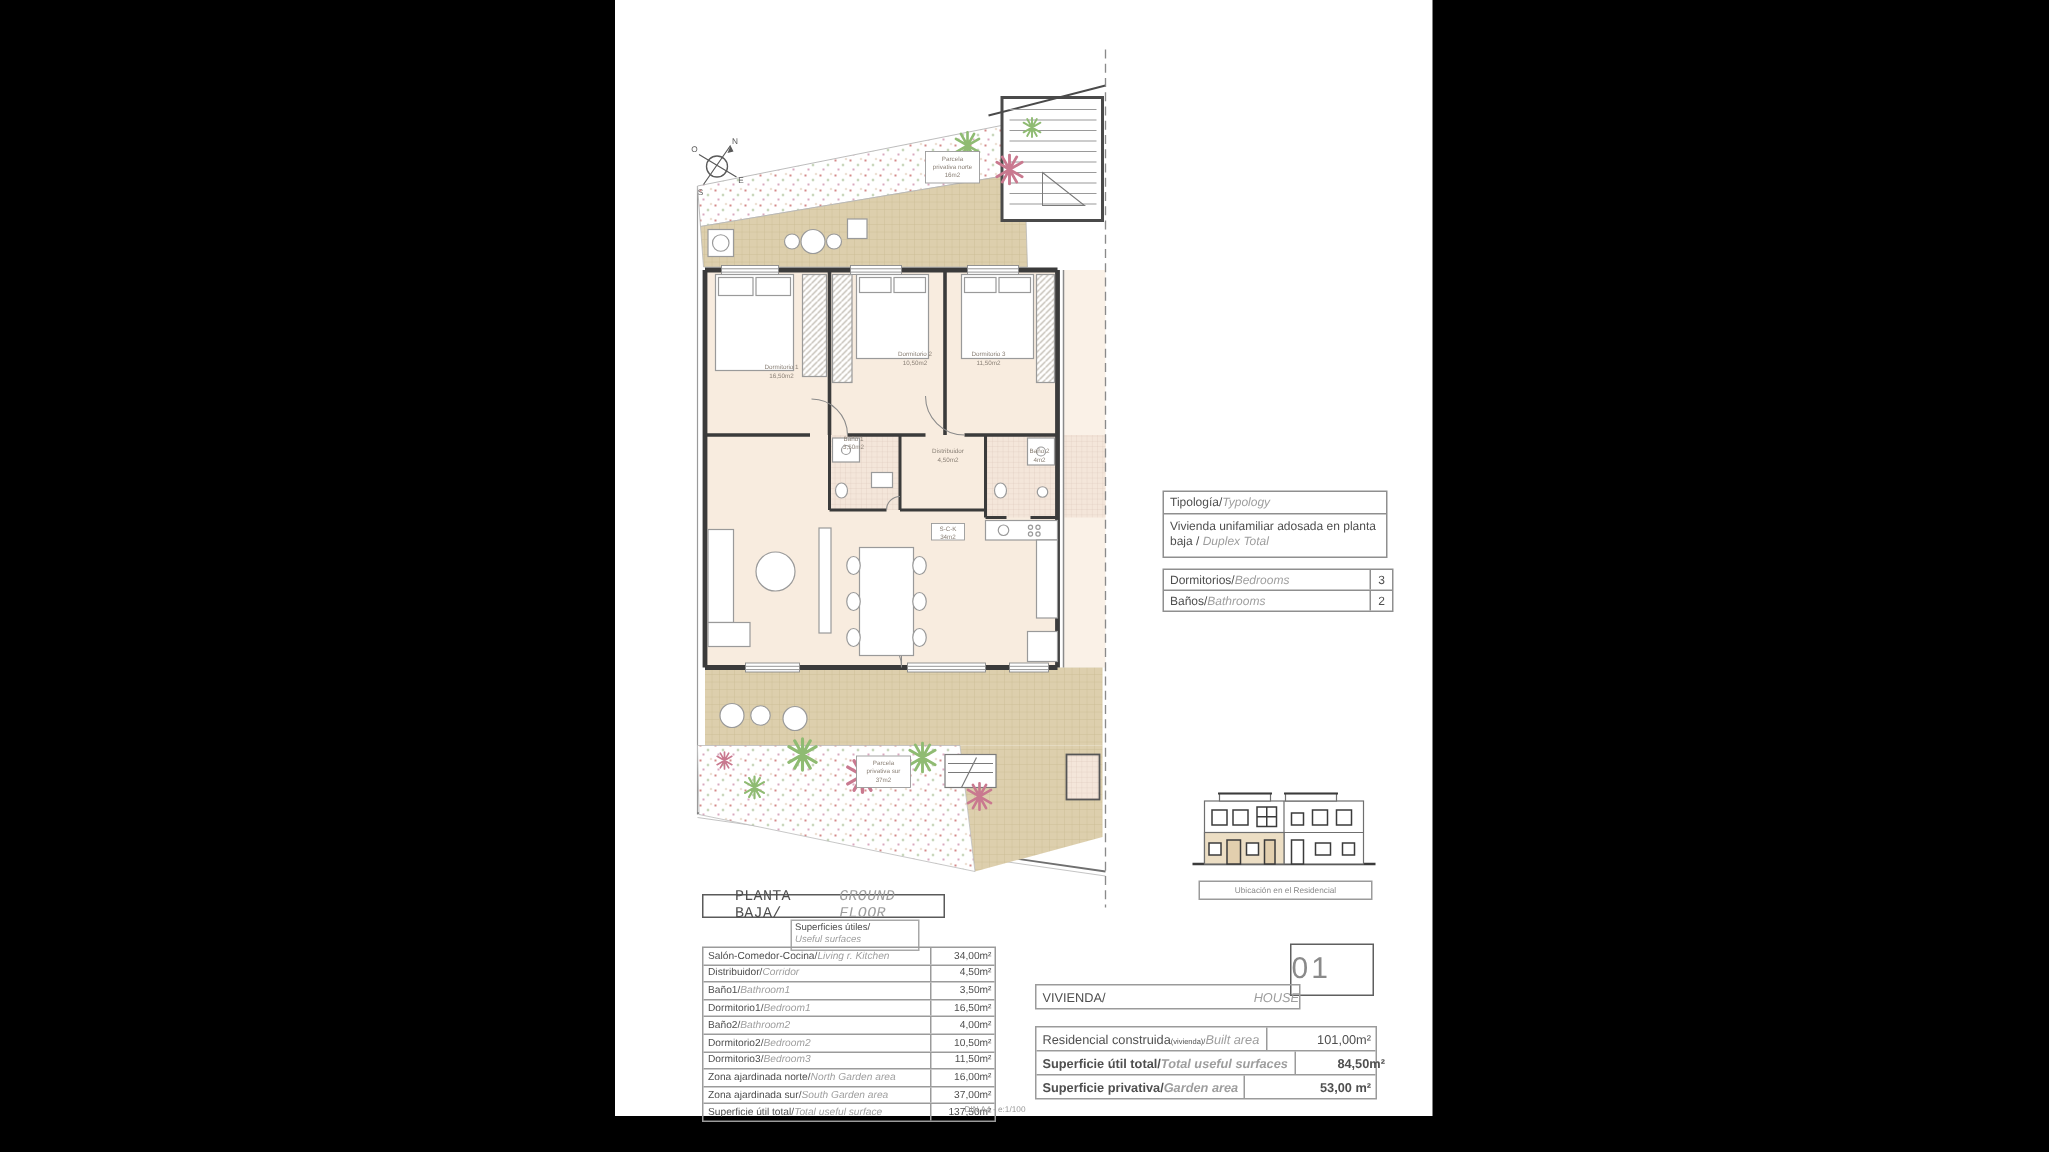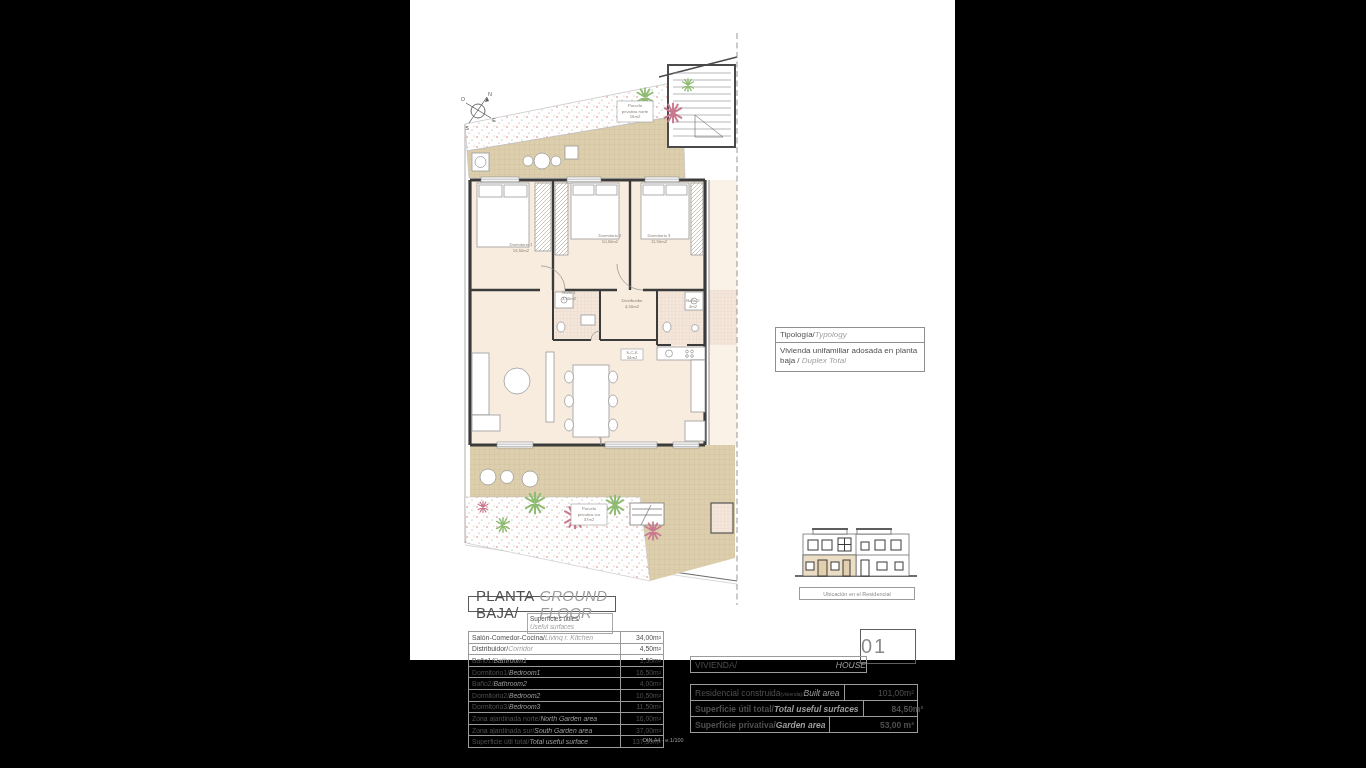--- a/index.html
+++ b/index.html
@@ -1,38 +1,38 @@
 <!DOCTYPE html>
 <html><head>
 <meta charset="utf-8">
 <style>
   html,body{margin:0;padding:0;}
   body{width:1366px;height:768px;background:#000;position:relative;overflow:hidden;
        font-family:"Liberation Sans",sans-serif;color:#4f4f4f;}
-  .page{position:absolute;left:410px;top:0;width:545px;height:660px;background:#ffffff;}
+  .page{position:absolute;left:410px;top:0;width:545px;height:744px;background:#ffffff;}
   .abs{position:absolute;}
   .en{font-style:italic;color:#9e9e9e;}
   .es{color:#4f4f4f;}
   
   .tipo-box{left:365px;top:327px;width:148px;border:1px solid #8f8f8f;font-size:8px;line-height:1.25;}
   .tipo-head{padding:2px 4px;border-bottom:1px solid #8f8f8f;}
   .tipo-body{padding:3px 4px 5px 4px;}
   
   .counts{left:365px;top:379px;width:152px;border:1px solid #8f8f8f;font-size:8px;}
   .crow{display:flex;align-items:center;height:13px;}
   .crow + .crow{border-top:1px solid #8f8f8f;}
   .clabel{flex:1;padding:0 4px;white-space:nowrap;}
   .cval{width:14px;align-self:stretch;border-left:1px solid #8f8f8f;display:flex;align-items:center;justify-content:center;}
   
   .elev{left:383px;top:524px;width:126px;height:62px;}
   .ubic{left:389px;top:587px;width:114px;height:11px;border:1px solid #9b9b9b;
         font-size:5.5px;color:#8a8a8a;display:flex;align-items:center;justify-content:center;}
   
   .ftitle{left:58px;top:596px;width:139px;height:14px;border:1.5px solid #5a5a5a;
-          font-size:15px;display:flex;align-items:center;padding-left:7px;letter-spacing:0.2px;}
+          font-size:10px;display:flex;align-items:center;padding-left:21px;letter-spacing:0.2px;font-family:Liberation Mono, monospace;}
   .snote{left:117px;top:613px;width:80px;border:1px solid #a8a8a8;font-size:6.4px;
          line-height:1.3;padding:1px 2px;}
   
   .surf{left:58px;top:631px;width:194px;border:1px solid #9b9b9b;font-size:6.8px;}
   .srow{display:flex;align-items:center;height:10.6px;}
   .srow + .srow{border-top:1px solid #9b9b9b;}
   .slabel{flex:1;padding:0 3px;white-space:nowrap;overflow:hidden;}
   .sval{width:40px;align-self:stretch;border-left:1px solid #9b9b9b;display:flex;
         align-items:center;justify-content:flex-end;padding-right:2px;}
   
@@ -282,20 +282,30 @@
 
   <div class="abs tipo-box">
     <div class="tipo-head">
       <span class="es">Tipología/</span><span class="en">Typology</span>
     </div>
     <div class="tipo-body">
       <span class="es">Vivienda unifamiliar adosada en planta baja / </span><span class="en">Duplex Total</span>
     </div>
   </div>
 
+  <div class="abs counts">
+    <div class="crow">
+      <span class="clabel"><span class="es">Dormitorios/</span><span class="en">Bedrooms</span></span>
+      <span class="cval">3</span>
+    </div>
+    <div class="crow">
+      <span class="clabel"><span class="es">Baños/</span><span class="en">Bathrooms</span></span>
+      <span class="cval">2</span>
+    </div>
+  </div>
 
   <svg class="abs elev" viewBox="0 0 126 62">
     <g stroke="#6f6f6f" stroke-width="0.8" fill="none">
       <line x1="2" y1="52" x2="124" y2="52" stroke-width="1.6" stroke="#3b3b3b"></line>
       <rect x="10" y="10" width="106" height="42" fill="#ffffff"></rect>
       <rect x="20" y="5" width="34" height="5" fill="#ffffff"></rect>
         <line x1="19" y1="5" x2="55" y2="5" stroke-width="1.4" stroke="#3b3b3b"></line>
       <rect x="64" y="5" width="34" height="5" fill="#ffffff"></rect>
         <line x1="63" y1="5" x2="99" y2="5" stroke-width="1.4" stroke="#3b3b3b"></line>
       <line x1="10" y1="31" x2="116" y2="31"></line>

